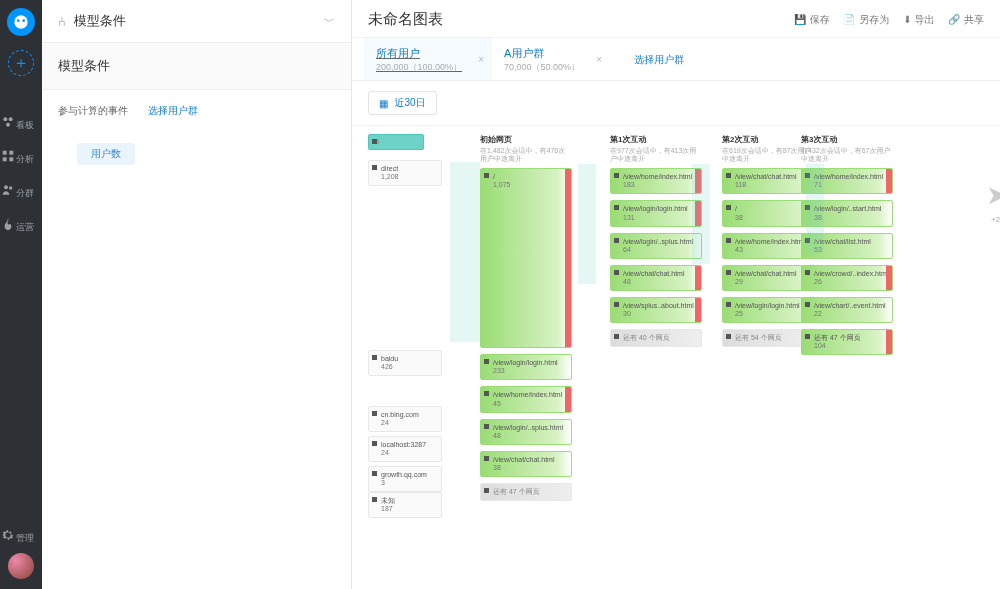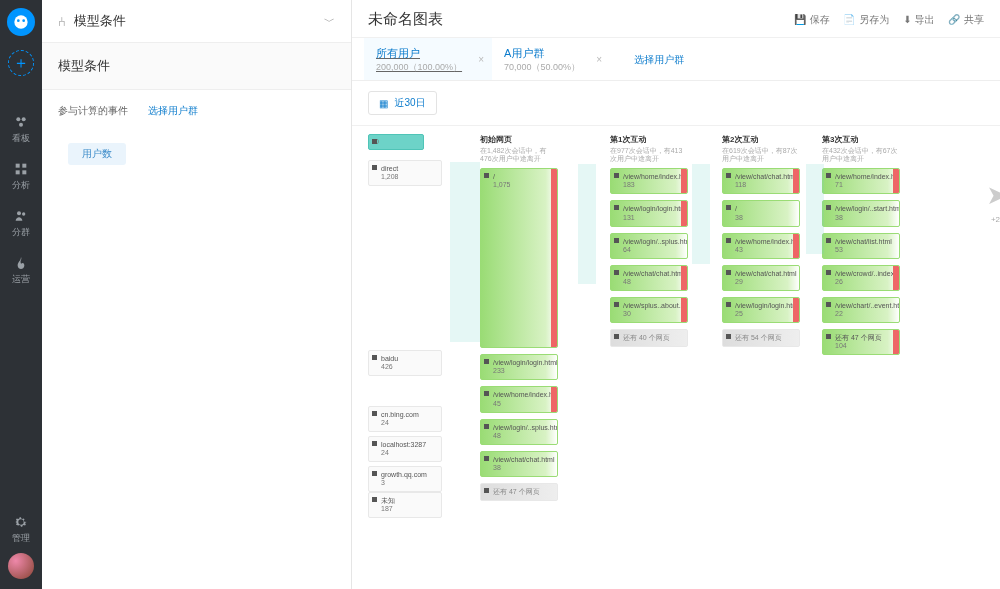--- a/index.html
+++ b/index.html
@@ -2,36 +2,36 @@
 <html><head>
 <meta charset="utf-8">
 <style>
 * { margin: 0; padding: 0; box-sizing: border-box; font-family: -apple-system, "Microsoft YaHei", sans-serif; }
 body { width: 1000px; height: 589px; overflow: hidden; background: #f5f5f5; display: flex; }
 
 
 .nav-rail { width: 42px; background: #2d3136; display: flex; flex-direction: column; align-items: center; padding-top: 8px; color: #9aa0a6; }
 .nav-logo { width: 28px; height: 28px; background: #0095ff; border-radius: 50%; display: flex; align-items: center; justify-content: center; color: #fff; margin-bottom: 14px; }
 .nav-add { width: 26px; height: 26px; border: 1px dashed #0095ff; border-radius: 50%; color: #0095ff; display: flex; align-items: center; justify-content: center; margin-bottom: 30px; cursor: pointer; }
-.nav-item { width: 42px; display: flex; flex-direction: column; align-items: center; font-size: 9px; padding: 8px 0; cursor: pointer; }
+.nav-item { width: 42px; display: flex; flex-direction: row; align-items: flex-end; font-size: 9px; padding: 8px 0; cursor: pointer; }
 .nav-item svg { width: 16px; height: 16px; margin-bottom: 2px; }
 .nav-spacer { flex: 1; }
 .nav-avatar { width: 26px; height: 26px; border-radius: 50%; background: radial-gradient(circle at 30% 30%, #e8a, #843); margin-bottom: 10px; }
 
 
 .config { width: 310px; background: #fff; border-right: 1px solid #e5e5e5; display: flex; flex-direction: column; }
 .config-header { padding: 12px 16px; border-bottom: 1px solid #eee; display: flex; align-items: center; font-size: 13px; color: #333; }
 .config-header .chev { margin-left: auto; color: #999; font-size: 11px; }
 .config-section-title { background: #fafafa; padding: 14px 16px; font-size: 13px; color: #333; border-bottom: 1px solid #eee; }
 .config-body { padding: 14px 16px; font-size: 11px; color: #555; }
 .cfg-row { display: flex; align-items: center; margin-bottom: 25px; gap: 20px; }
 .cfg-label { font-size: 10px; color: #666; }
 .cfg-link { color: #0b7bcc; font-size: 10px; cursor: pointer; }
 .cfg-metric-head { font-size: 10px; color: #333; margin: 6px 0 8px; }
-.cfg-metric { display: inline-block; background: #eaf4fc; color: #3b8bc9; padding: 4px 14px; border-radius: 3px; font-size: 10px; margin-left: 10px; }
+.cfg-metric { display: inline-block; background: #eaf4fc; color: #3b8bc9; padding: 4px 14px; border-radius: 3px; font-size: 10px; margin-left: 19px; }
 
 
 .main { flex: 1; background: #fff; display: flex; flex-direction: column; overflow: hidden; }
 .main-top { display: flex; align-items: center; padding: 10px 16px 8px; border-bottom: 1px solid #f0f0f0; }
 .main-title { font-size: 15px; color: #333; }
 .top-actions { margin-left: auto; display: flex; gap: 14px; font-size: 10px; color: #777; }
 .top-actions span { display: flex; align-items: center; gap: 3px; cursor: pointer; }
 
 .tabs { display: flex; align-items: stretch; border-bottom: 1px solid #eee; padding-left: 12px; }
 .tab { position: relative; padding: 8px 30px 6px 12px; font-size: 10px; color: #666; cursor: pointer; }
@@ -40,21 +40,21 @@
 .tab .t-sub { color: #aaa; font-size: 9px; }
 .tab .close { position: absolute; right: 8px; top: 50%; transform: translateY(-50%); color: #bbb; cursor: pointer; }
 .tab.select { color: #0b7bcc; display: flex; align-items: center; padding-left: 24px; text-align: center; }
 
 .date-row { padding: 10px 16px; display: flex; align-items: center; gap: 8px; border-bottom: 1px solid #f0f0f0; }
 .date-chip { border: 1px solid #e3e3e3; border-radius: 3px; padding: 4px 10px; font-size: 10px; color: #0b7bcc; display: flex; align-items: center; gap: 6px; background: #fff; }
 
 
 .sankey-wrap { flex: 1; position: relative; overflow: hidden; padding: 8px 20px 8px 10px; }
 .sankey { position: relative; width: 930px; height: 420px; }
-.col { position: absolute; top: 0; width: 78px; }
+.col { position: absolute; top: 0; width: 92px; }
 .col-header { font-size: 8px; color: #333; font-weight: 600; margin-bottom: 2px; }
 .col-sub { font-size: 7px; color: #aaa; margin-bottom: 6px; line-height: 1.1; }
 .node { position: relative; background: #fafafa; border: 1px solid #e8e8e8; border-radius: 2px; padding: 4px 5px 4px 12px; margin-bottom: 6px; font-size: 7px; color: #555; line-height: 1.15; overflow: hidden; }
 .node::before { content: ""; position: absolute; left: 3px; top: 4px; width: 5px; height: 5px; background: #555; }
 .node.green { background: linear-gradient(to right, #9adc75, #d8f2c4 85%, #fff); border-color: #9adc75; }
 .node.green.red-tip::after { content:""; position:absolute; right:0; top:0; bottom:0; width:6px; background:#e66; }
 .node .val { display: block; font-size: 7px; color: #777; }
 .node.teal { background:#6dd3c8; border-color:#4fc4b7; }
 .node.exit { background: linear-gradient(to right,#ddd,#eee); color:#888; }
 .arr-next { position:absolute; right: -8px; top: 54px; color:#ccc; font-size:26px; }
@@ -203,21 +203,21 @@
         <div class="col" style="left: 360px;">
           <div class="col-header">第2次互动</div>
           <div class="col-sub">在619次会话中，有87次用户中途离开</div>
           <div class="node green red-tip">/view/chat/chat.html<span class="val">118</span></div>
           <div class="node green">/<span class="val">38</span></div>
           <div class="node green red-tip">/view/home/index.html<span class="val">43</span></div>
           <div class="node green">/view/chat/chat.html<span class="val">29</span></div>
           <div class="node green red-tip">/view/login/login.html<span class="val">25</span></div>
           <div class="node exit">还有 54 个网页</div>
         </div>
-        <div class="col" style="left: 460px;">
+        <div class="col" style="left: 439px;">
           <div class="col-header">第3次互动</div>
           <div class="col-sub">在432次会话中，有67次用户中途离开</div>
           <div class="node green red-tip">/view/home/index.html<span class="val">71</span></div>
           <div class="node green">/view/login/..start.html<span class="val">38</span></div>
           <div class="node green">/view/chat/list.html<span class="val">53</span></div>
           <div class="node green red-tip">/view/crowd/..index.html<span class="val">26</span></div>
           <div class="node green">/view/chart/..event.html<span class="val">22</span></div>
           <div class="node green red-tip">还有 47 个网页<span class="val">104</span></div>
         </div>
         <div class="flow" style="left: 88px; top: 28px; width: 30px; height: 180px;"></div>

